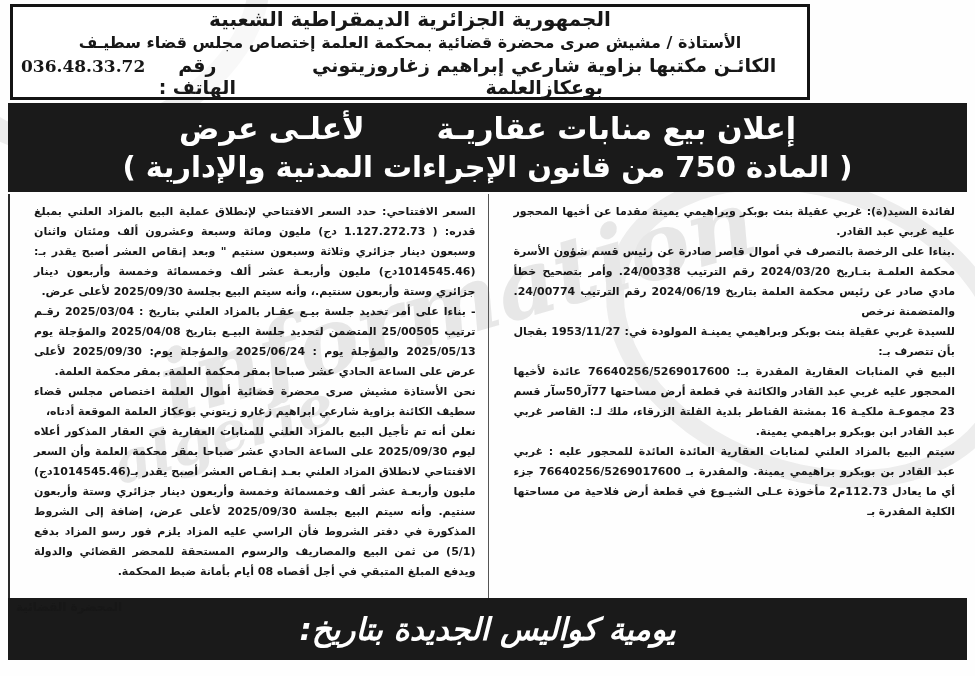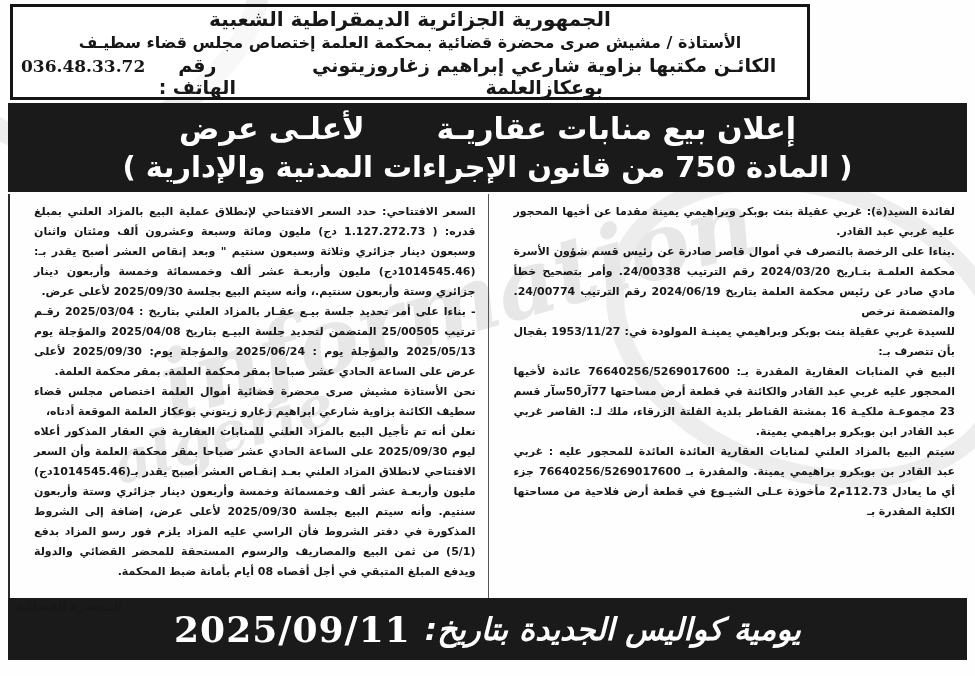--- a/index.html
+++ b/index.html
@@ -108,16 +108,15 @@
         <p>- بناءا على أمر تحديد جلسة بيـع عقـار بالمزاد العلني بتاريخ : 2025/03/04 رقـم ترتيب 25/00505 المتضمن لتحديد جلسة البيـع بتاريخ 2025/04/08 والمؤجلة يوم 2025/05/13 والمؤجلة يوم : 2025/06/24 والمؤجلة يوم: 2025/09/30 لأعلى عرض على الساعة الحادي عشر صباحا بمقر محكمة العلمة. بمقر محكمة العلمة.</p>
         <p>نحن الأستاذة مشيش صرى محضرة قضائية أموال العلمة اختصاص مجلس قضاء سطيف الكائنة بزاوية شارعي ابراهيم زغارو زيتوني بوعكاز العلمة الموقعة أدناه،</p>
         <p>نعلن أنه تم تأجيل البيع بالمزاد العلني للمنابات العقارية في العقار المذكور أعلاه ليوم 2025/09/30 على الساعة الحادي عشر صباحا بمقر محكمة العلمة وأن السعر الافتتاحي لانطلاق المزاد العلني بعـد إنقـاص العشر أصبح يقدر بـ(1014545.46دج) مليون وأربعـة عشر ألف وخمسمائة وخمسة وأربعون دينار جزائري وستة وأربعون سنتيم. وأنه سيتم البيع بجلسة 2025/09/30 لأعلى عرض، إضافة إلى الشروط المذكورة في دفتر الشروط فأن الراسي عليه المزاد يلزم فور رسو المزاد بدفع (5/1) من ثمن البيع والمصاريف والرسوم المستحقة للمحضر القضائي والدولة ويدفع المبلغ المتبقي في أجل أقصاه 08 أيام بأمانة ضبط المحكمة.</p>
       </div>
   </div>
 
   <div class="layer signature">المحضرة القضائية</div>
 
   <div class="layer footer-banner">
     <span class="f-label">يومية كواليس الجديدة بتاريخ:</span>
-    <span class="f-date latin-serif">2025/09/11</span>
   </div>
 
 </div>
 
 </body></html>

